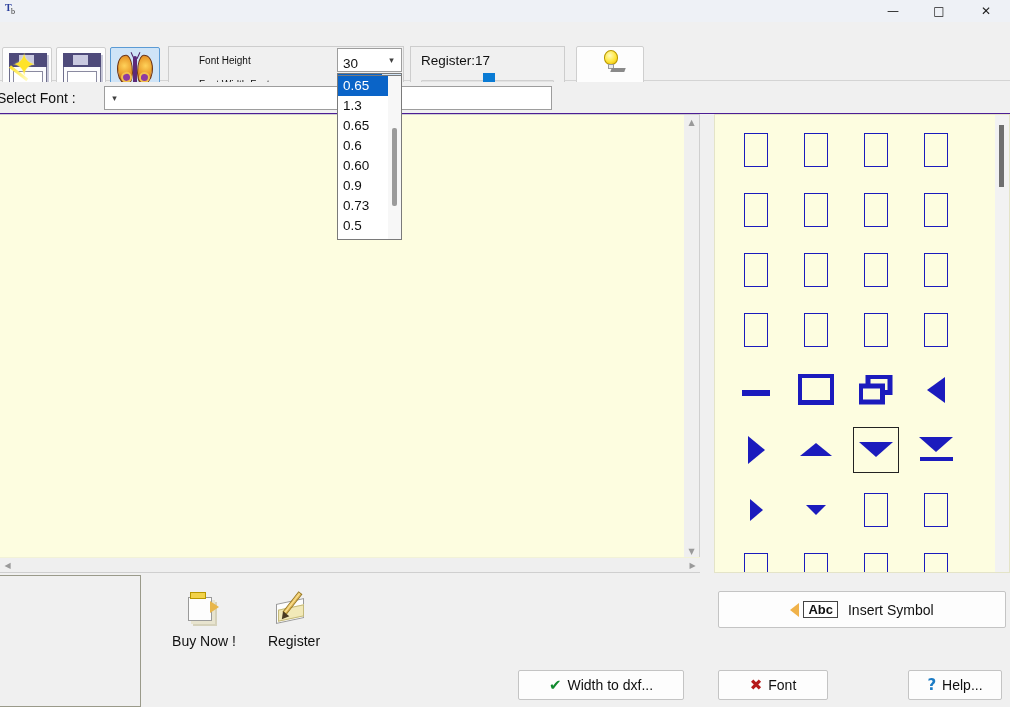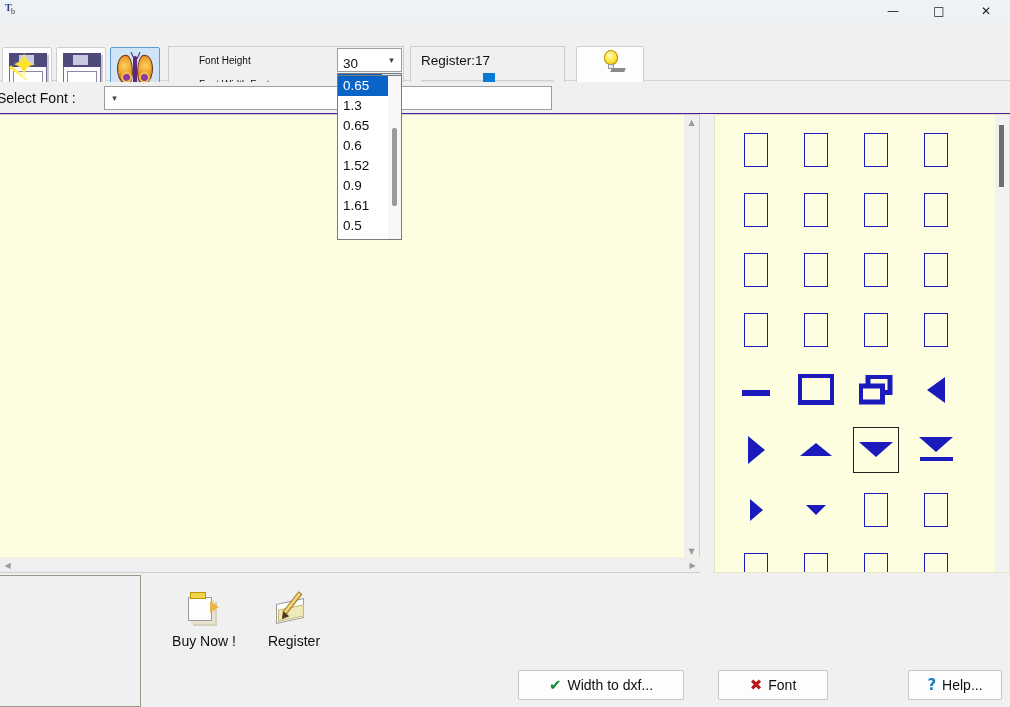--- a/index.html
+++ b/index.html
@@ -661,20 +661,25 @@
       <div class="promo-ico regico">
         <div class="note"></div>
           <div class="note2"></div>
           <div class="pencil"></div>
           <div class="ptip"></div>
       </div>
       <div class="promo-lbl">Register</div>
     </div>
   </div>
 
+  <div class="btn" id="btn-insert">
+    <span class="ico-tri-left"></span>
+    <span class="ico-abc">Abc</span>
+    <span>Insert Symbol</span>
+  </div>
 
   <div class="btn" id="btn-save">
     <span class="ico-check">✔</span>
     <span>Width to dxf...</span>
   </div>
 
   <div class="btn" id="btn-close">
     <span class="ico-x">✖</span>
     <span>Font</span>
   </div>
@@ -683,23 +688,23 @@
     <span class="ico-q">?</span>
     <span>Help...</span>
   </div>
 
   <div class="dropdown">
     <div class="dd-list" id="dd-list">
         <div class="dd-item sel">0.65</div>
         <div class="dd-item">1.3</div>
         <div class="dd-item">0.65</div>
         <div class="dd-item">0.6</div>
-        <div class="dd-item">1.52</div>
+        <div class="dd-item">0.60</div>
         <div class="dd-item">0.9</div>
-        <div class="dd-item">1.61</div>
+        <div class="dd-item">0.73</div>
         <div class="dd-item">0.5</div>
       </div>
     <div class="dd-scroll">
       <div class="dd-thumb"></div>
     </div>
   </div>
 
 </div>
 
 </body></html>

